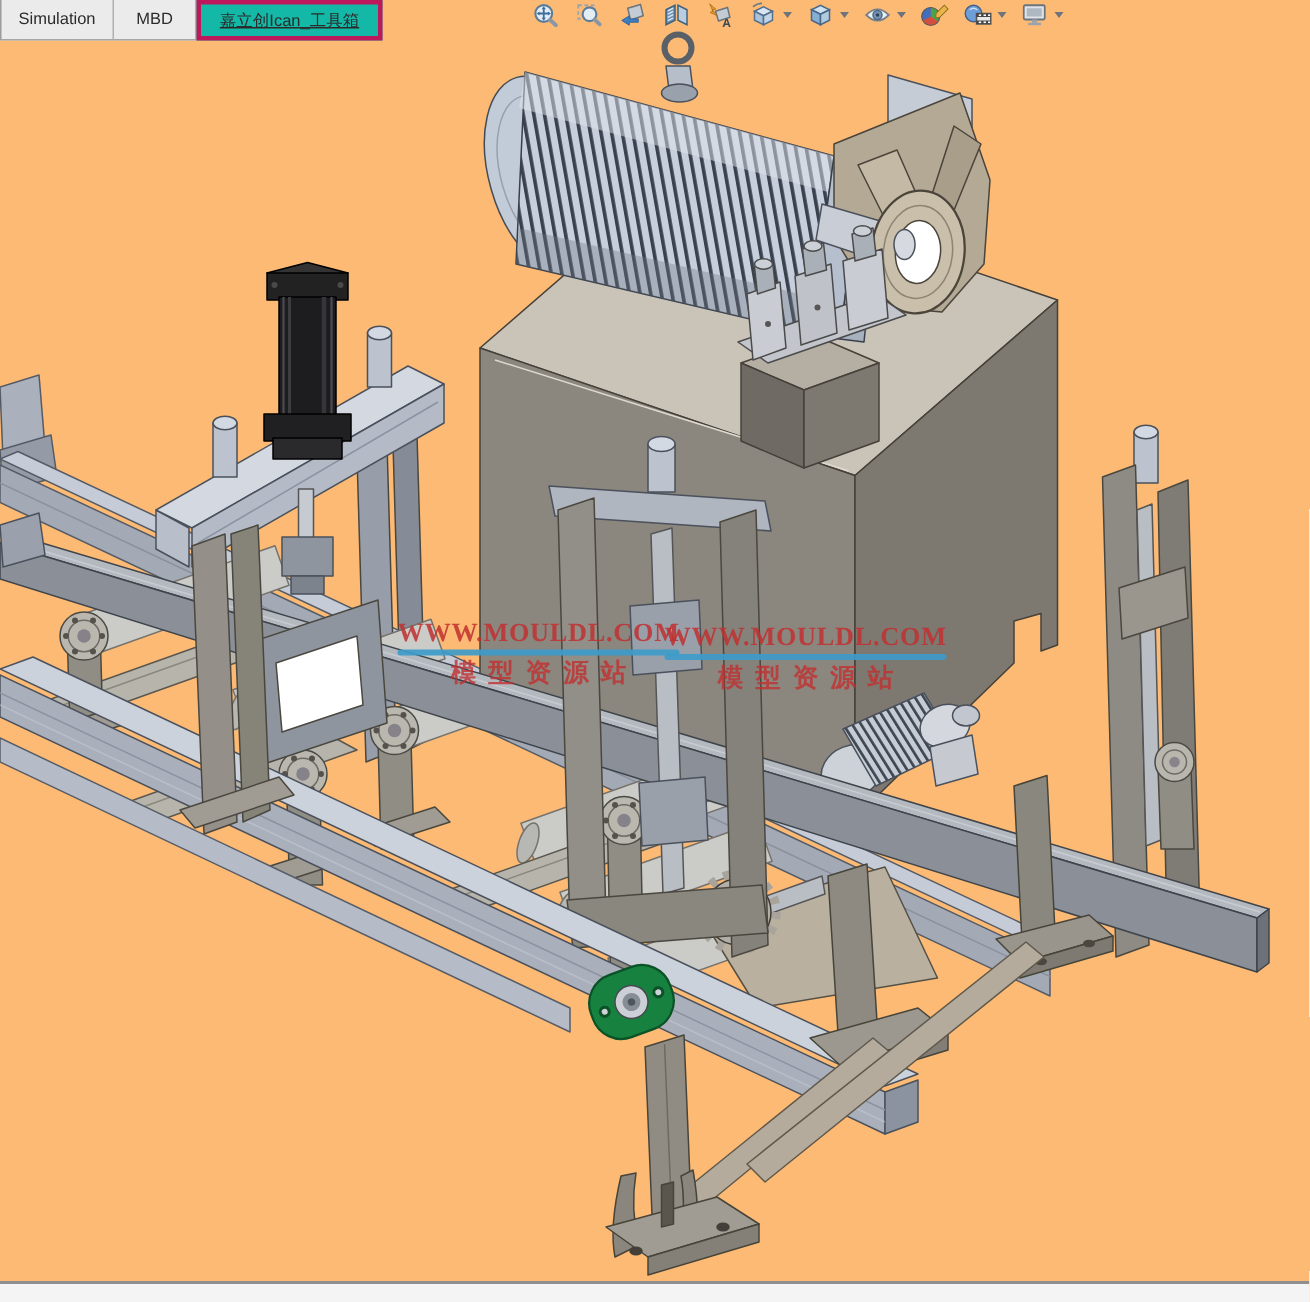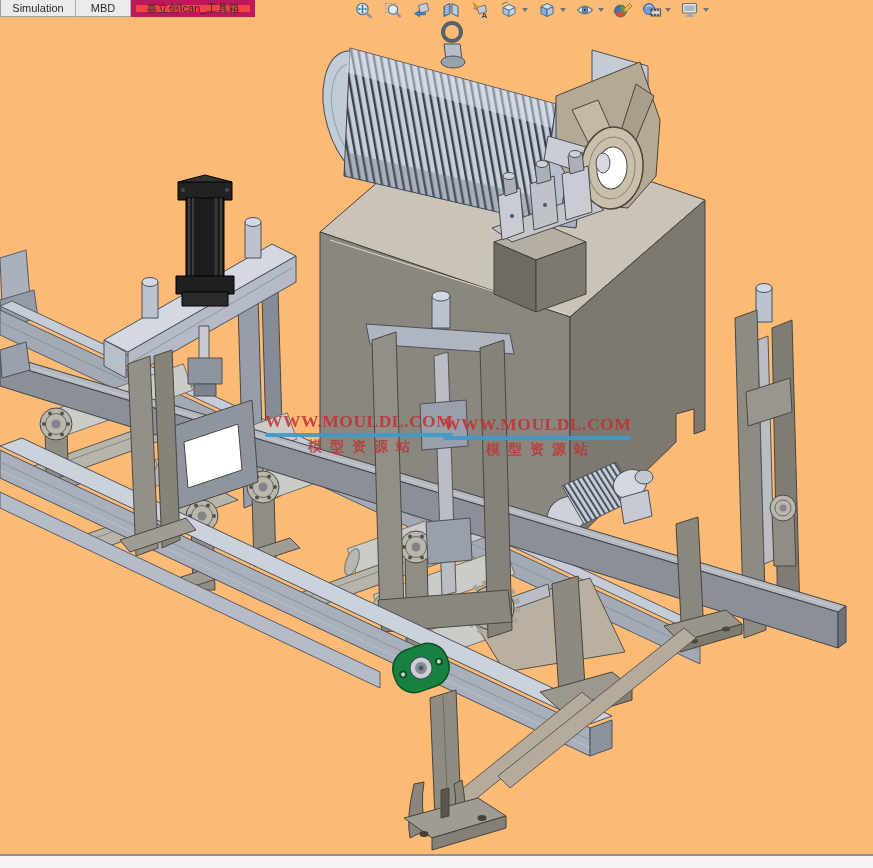--- a/index.html
+++ b/index.html
@@ -1,42 +1,42 @@
 <!DOCTYPE html>
 <html><head>
 <meta charset="utf-8">
 <style>
   html,body{margin:0;padding:0;background:#fff;}
   .screen{position:relative;width:873px;height:868px;background:#ffffff;overflow:hidden;
           font-family:"Liberation Sans",sans-serif;}
   
-  .tabbar{position:absolute;left:0;top:0;display:flex;z-index:30;height:17px;
+  .tabbar{position:absolute;left:0;top:0;display:flex;z-index:30;height:27px;
           font-size:11px;color:#2b2b2b;}
   .tab{display:flex;align-items:center;justify-content:center;background:#ebebeb;
        border-right:1px solid #b0b0b0;border-bottom:1px solid #a5a5a5;box-sizing:border-box;
        cursor:default;}
   .tab.first{border-left:1px solid #9c9c9c;width:76px;}
   .tab.second{width:55px;}
-  .tab.active{background:#ef4444;border:5px solid #be185d;width:124px;}
+  .tab.active{background:#14b8a6;border:3px solid #be185d;width:124px;text-decoration:underline;}
   
   .toolbar{position:absolute;left:354px;top:0;height:20px;display:flex;align-items:center;
            gap:9px;z-index:30;}
   .tbtn{display:flex;align-items:center;height:20px;}
   .tbtn svg{display:block;}
   .caret{width:0;height:0;border-left:3.5px solid transparent;border-right:3.5px solid transparent;
          border-top:4.5px solid #6d747c;margin-left:3px;}
   
   .viewport{position:absolute;inset:0;background:#fdba74;}
   .scene{position:absolute;left:0;top:0;}
   
   .wm{position:absolute;z-index:20;text-align:center;pointer-events:none;}
   .wm-line1{font-family:"Liberation Serif",serif;font-weight:bold;font-size:17.5px;
             line-height:1;white-space:nowrap;letter-spacing:.5px;}
   .wm-bar{height:4px;border-radius:2px;margin:2px 0 2px;opacity:.92;}
-  .wm-line2{font-family:"Liberation Serif",serif;font-weight:bold;font-size:14px;
+  .wm-line2{font-family:"Liberation Serif",serif;font-weight:bold;font-size:17px;
             line-height:1.15;white-space:nowrap;letter-spacing:8px;text-indent:8px;}
   
   .statusbar{position:absolute;left:0;right:0;top:854px;height:14px;background:#f4f4f4;
              border-top:2px solid #8f8f8f;z-index:30;}
 </style>
 </head>
 <body>
 
 <div class="screen">
 

